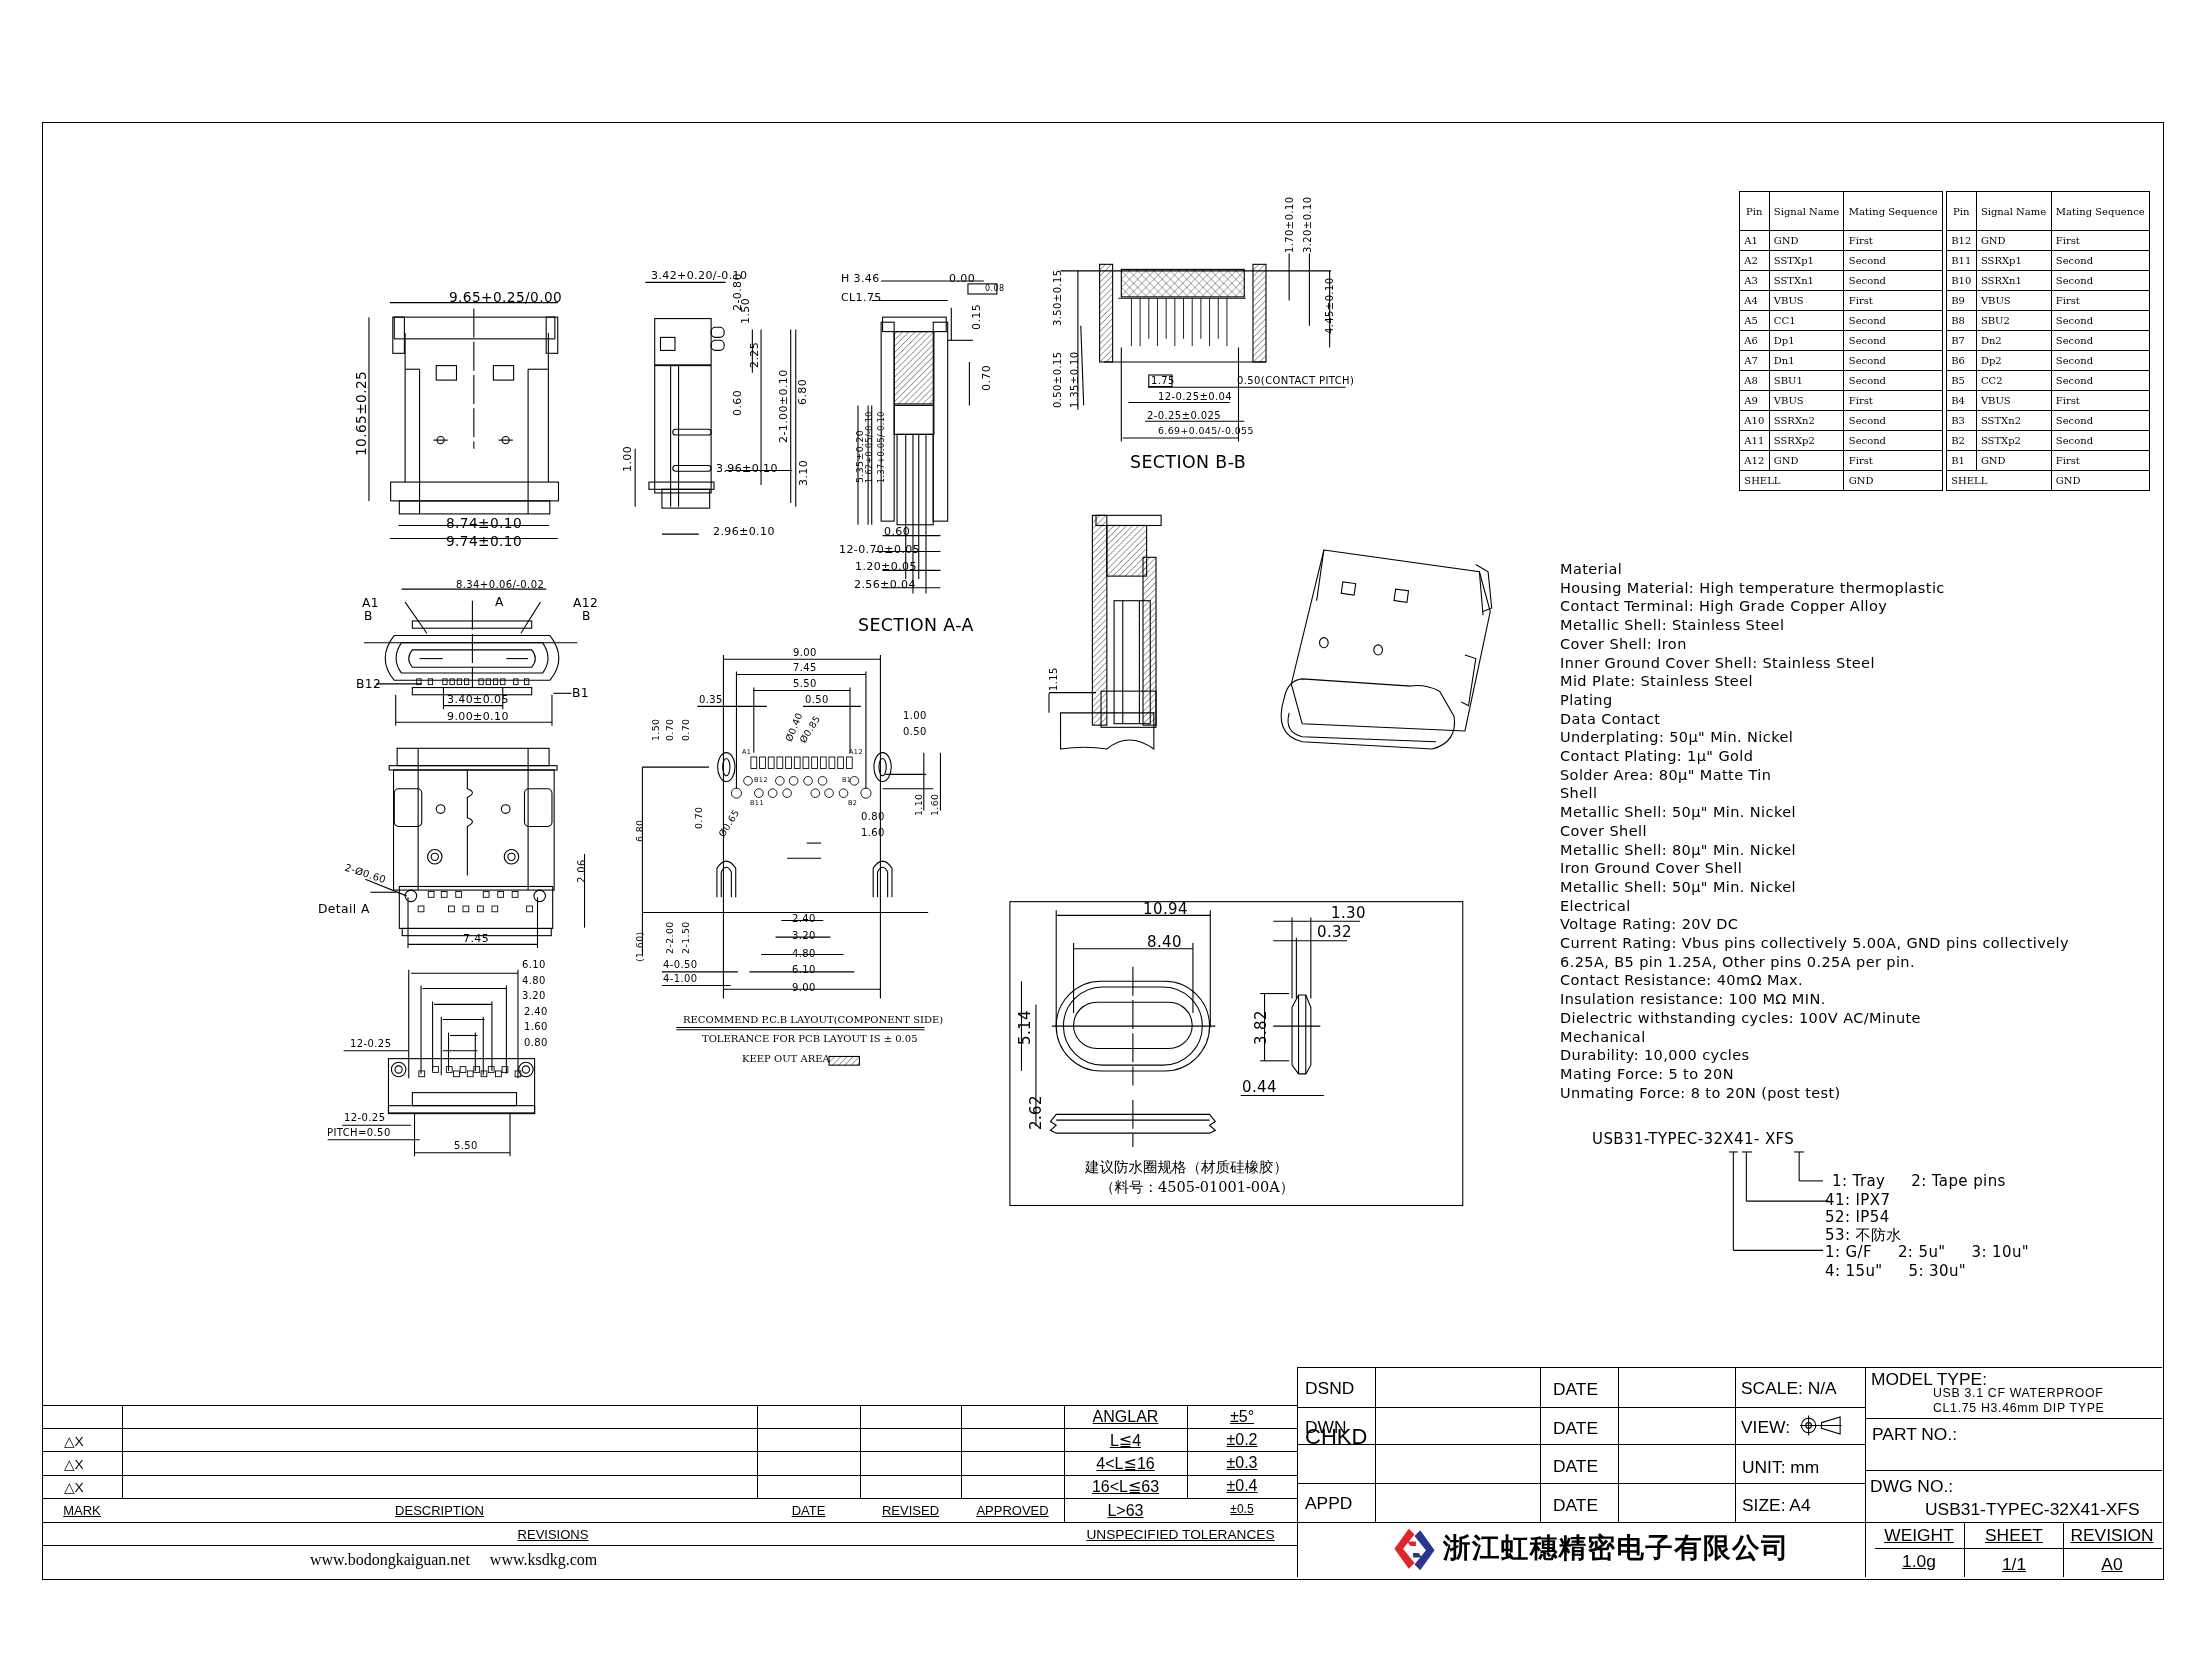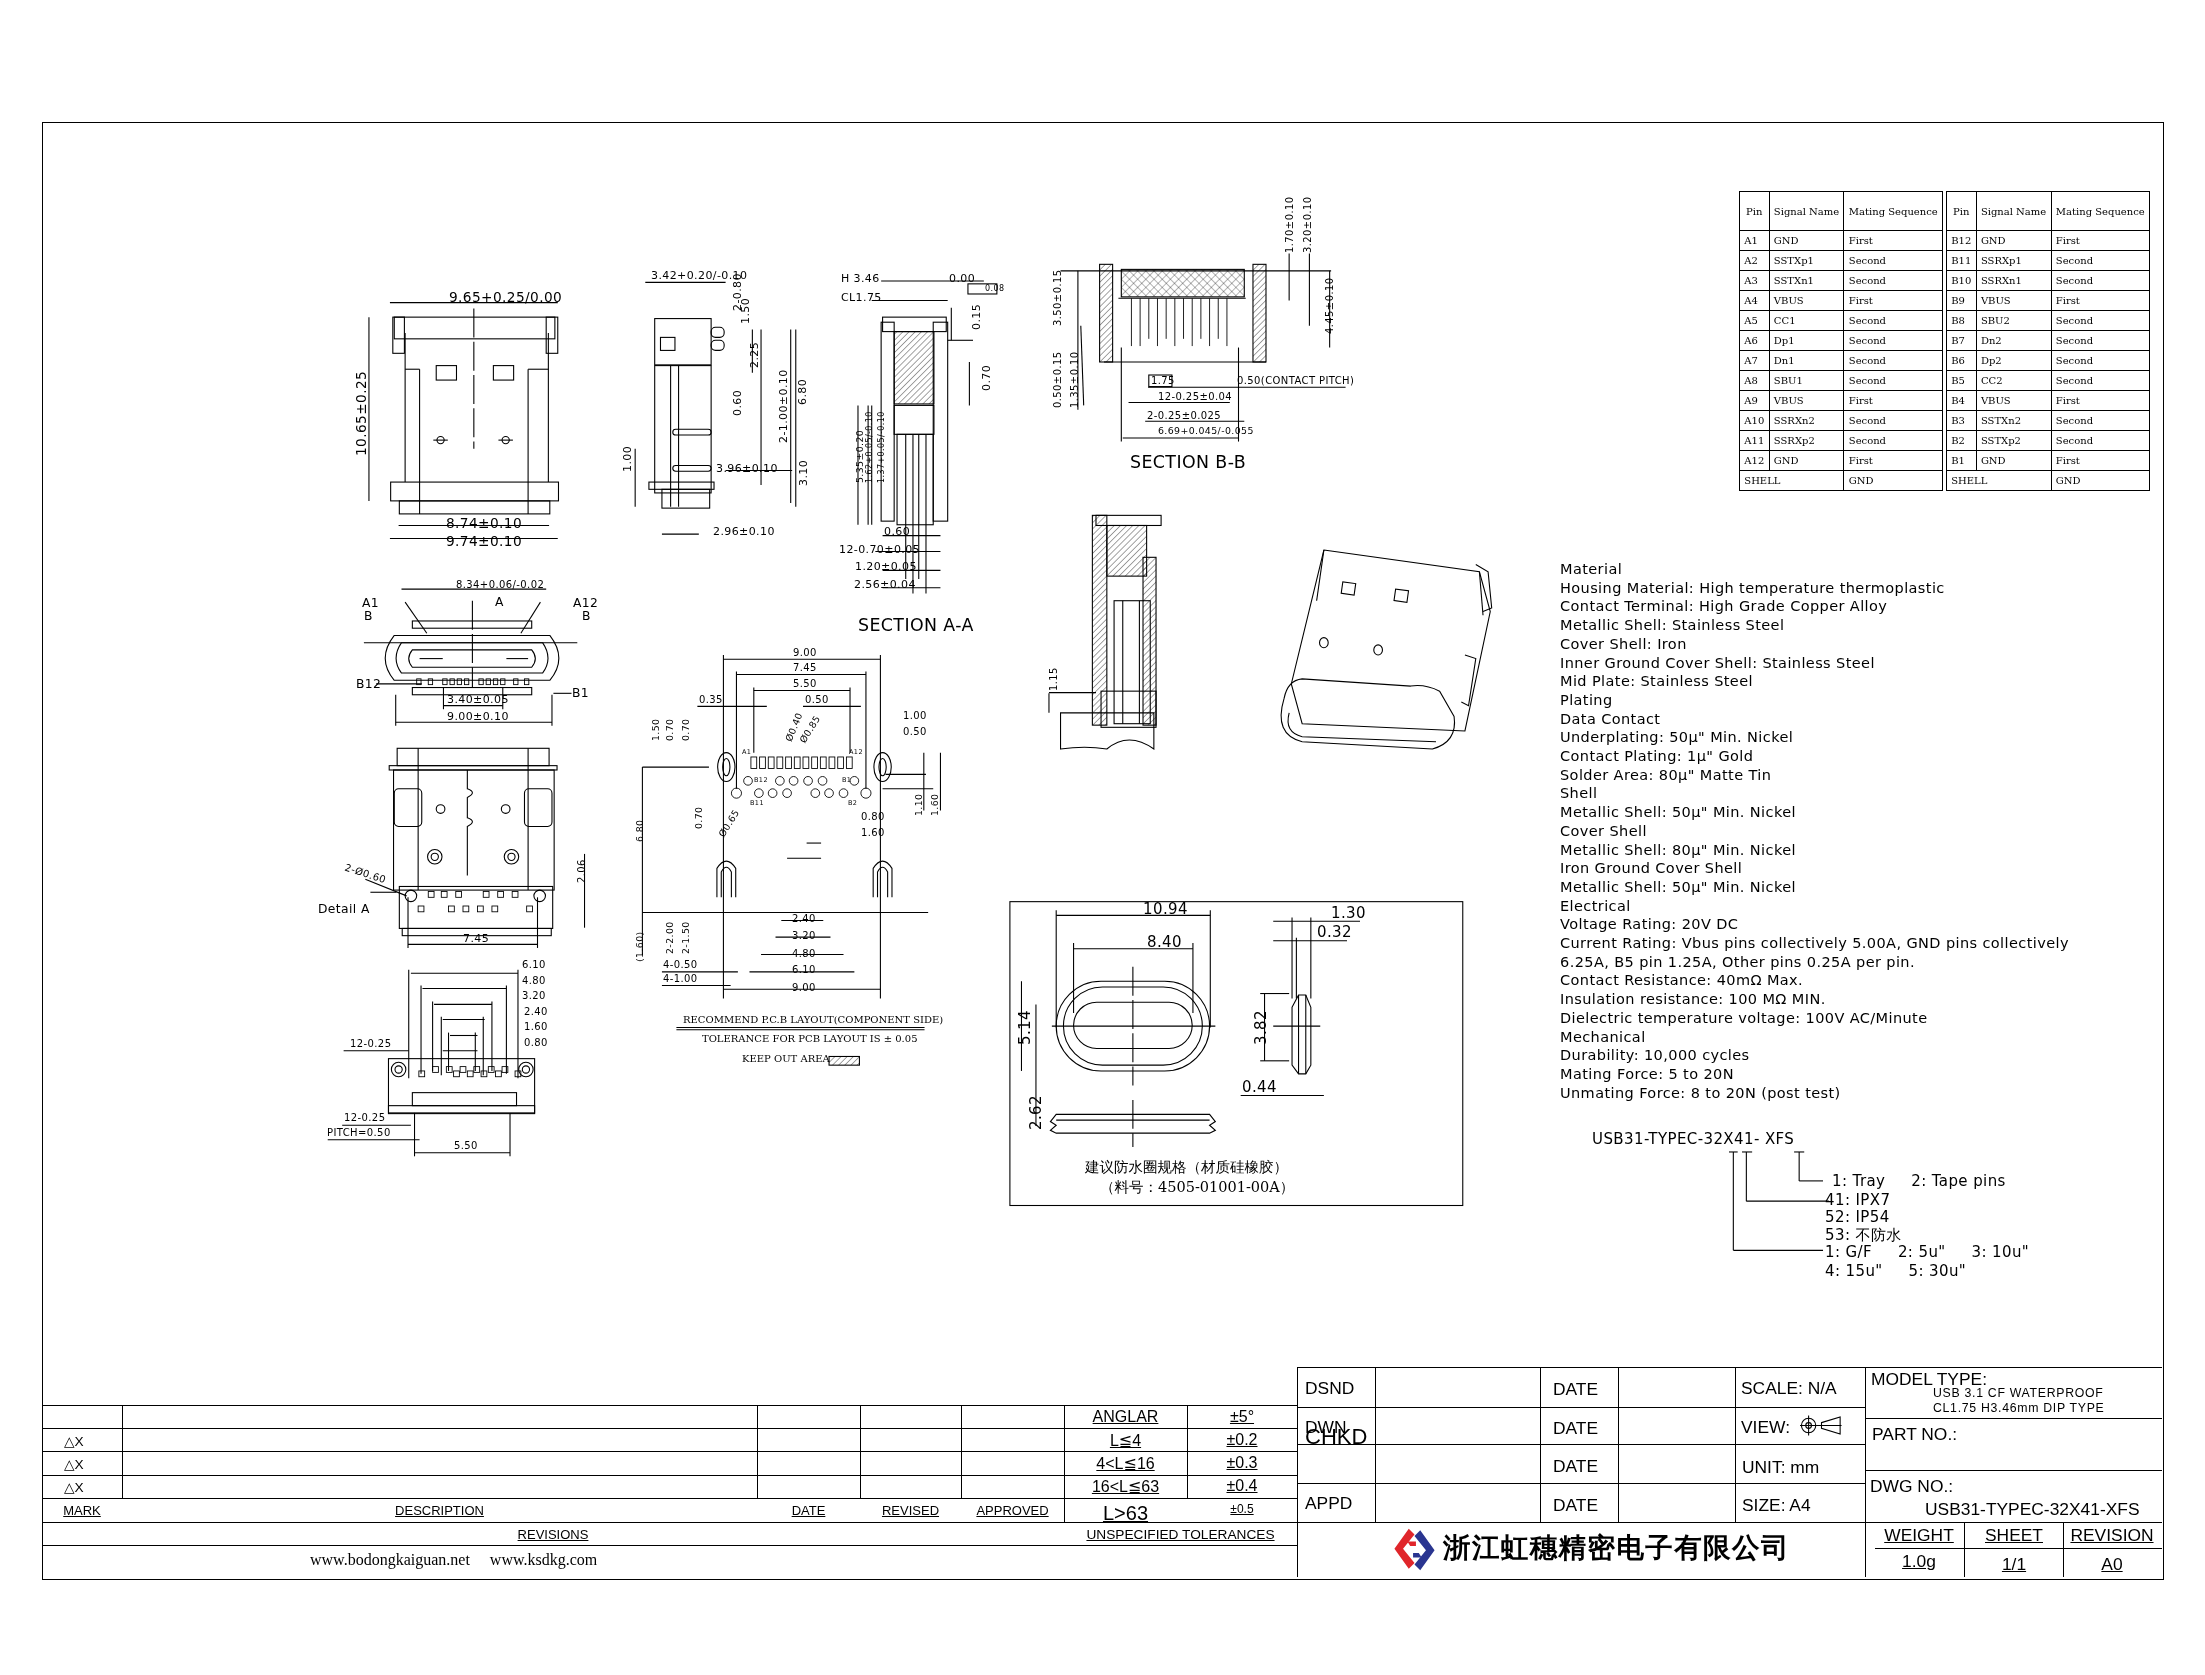--- a/index.html
+++ b/index.html
@@ -656,21 +656,21 @@
     <div>Cover Shell</div>
     <div>Metallic Shell: 80µ" Min. Nickel</div>
     <div>Iron Ground Cover Shell</div>
     <div>Metallic Shell: 50µ" Min. Nickel</div>
     <div>Electrical</div>
     <div>Voltage Rating: 20V DC</div>
     <div>Current Rating: Vbus pins collectively 5.00A, GND pins collectively</div>
     <div>6.25A, B5 pin 1.25A, Other pins 0.25A per pin.</div>
     <div>Contact Resistance: 40mΩ Max.</div>
     <div>Insulation resistance: 100 MΩ MIN.</div>
-    <div>Dielectric temperature voltage: 100V AC/Minute</div>
+    <div>Dielectric withstanding cycles: 100V AC/Minute</div>
     <div>Mechanical</div>
     <div>Durability: 10,000 cycles</div>
     <div>Mating Force: 5 to 20N</div>
     <div>Unmating Force: 8 to 20N (post test)</div>
   </div>
 
 <div class="abs cad" style="left:1592px;top:1130px;font-size:15px;">USB31-TYPEC-32X41- XFS</div>
 <svg width="2205" height="1676" style="left:0;top:0;pointer-events:none" viewBox="0 0 3048 2316">
   <g fill="none" stroke="#000" stroke-width="1.5">
     <line x1="2390" y1="1592" x2="2402" y2="1592"></line>
@@ -718,21 +718,21 @@
   <div class="abs center" style="left:42px;width:1022px;top:1527px;font-size:13px;">REVISIONS</div>
 
   <div class="abs center" style="left:1064px;width:123px;top:1408px;font-size:16px;">ANGLAR</div>
   <div class="abs center" style="left:1187px;width:110px;top:1408px;font-size:16px;">±5°</div>
   <div class="abs center" style="left:1064px;width:123px;top:1431px;font-size:16px;">L≦4</div>
   <div class="abs center" style="left:1187px;width:110px;top:1431px;font-size:16px;">±0.2</div>
   <div class="abs center" style="left:1064px;width:123px;top:1454px;font-size:16px;">4&lt;L≦16</div>
   <div class="abs center" style="left:1187px;width:110px;top:1454px;font-size:16px;">±0.3</div>
   <div class="abs center" style="left:1064px;width:123px;top:1477px;font-size:16px;">16&lt;L≦63</div>
   <div class="abs center" style="left:1187px;width:110px;top:1477px;font-size:16px;">±0.4</div>
-  <div class="abs center" style="left:1064px;width:123px;top:1502px;font-size:20px;">L&gt;63</div>
+  <div class="abs center" style="left:1064px;width:123px;top:1502px;font-size:16px;">L&gt;63</div>
   <div class="abs center" style="left:1187px;width:110px;top:1502px;font-size:12px;">±0.5</div>
   <div class="abs center" style="left:1064px;width:233px;top:1527px;font-size:13.7px;">UNSPECIFIED TOLERANCES</div>
 
   <div class="abs" style="left:310px;top:1551px;font-family:'Liberation Serif',serif;font-size:16px;white-space:pre;">www.bodongkaiguan.net     www.ksdkg.com</div>
 </div>
 
 <div>
   <div class="hline" style="left:1297px;top:1367px;width:865px;"></div>
   <div class="hline" style="left:1297px;top:1407px;width:569px;"></div>
   <div class="hline" style="left:1865px;top:1418px;width:297px;"></div>

